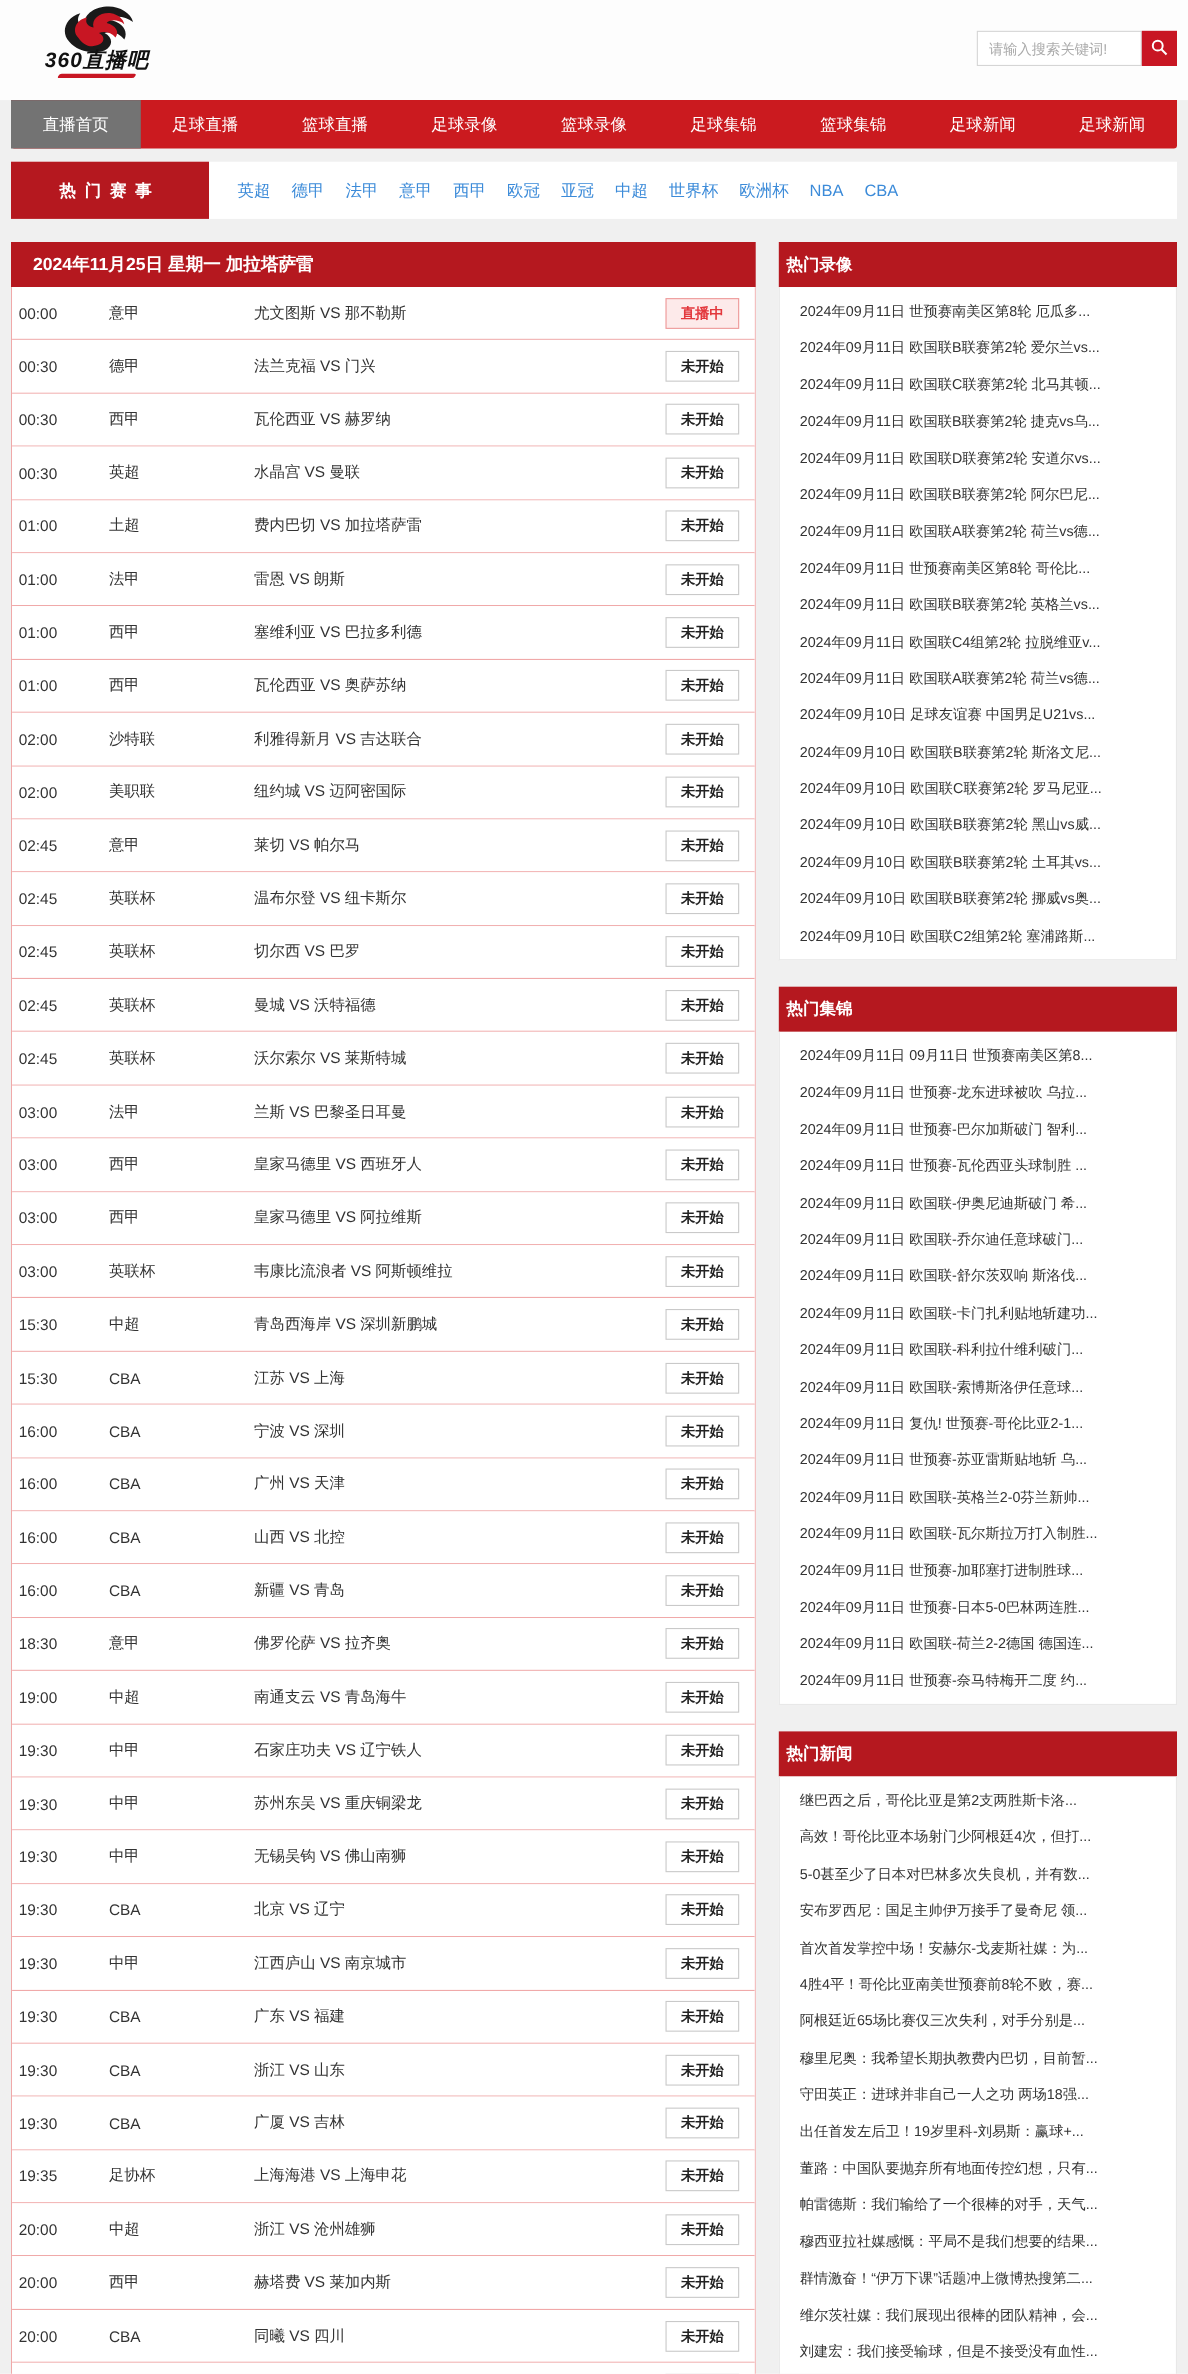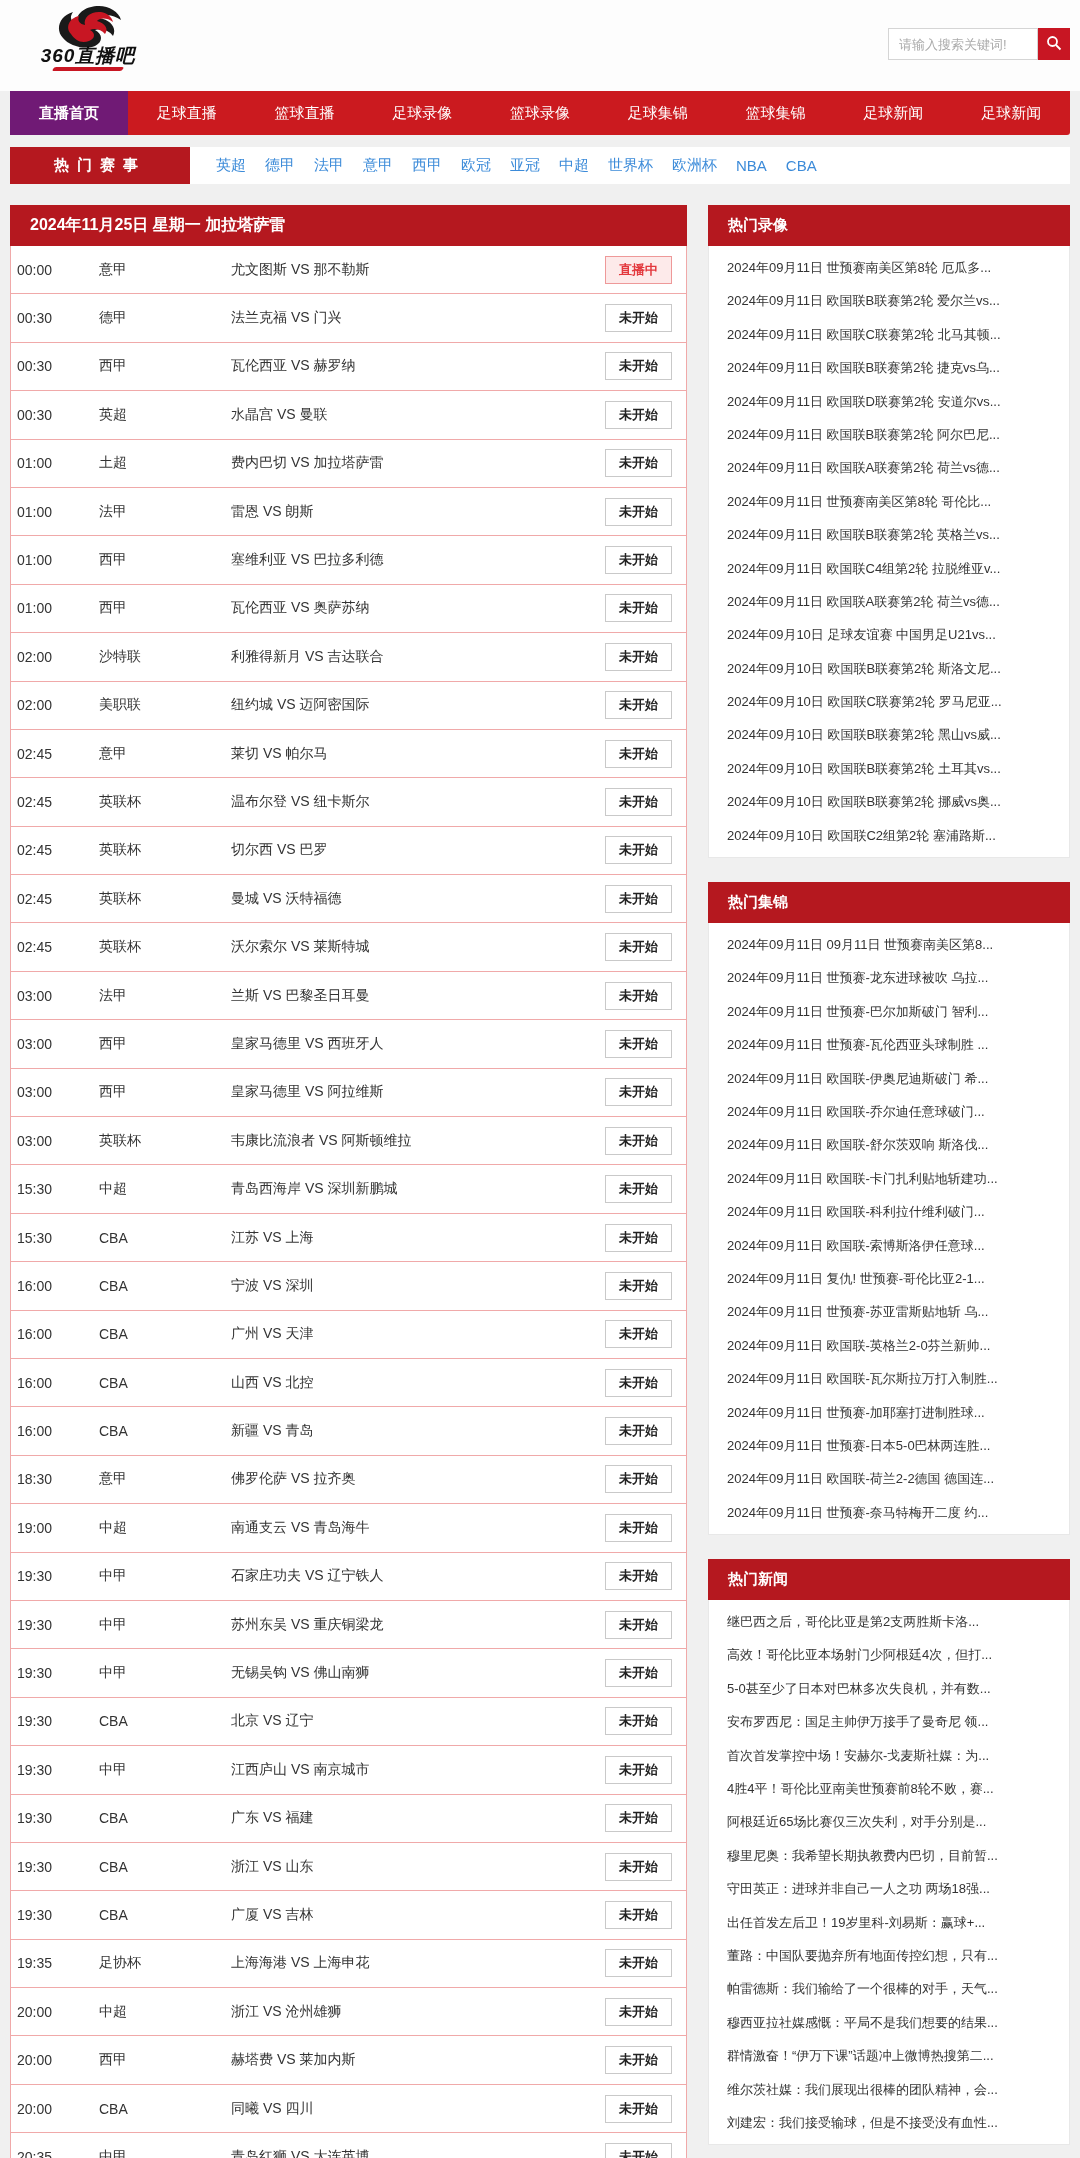--- a/index.html
+++ b/index.html
@@ -30,24 +30,24 @@
     width:32px; height:32px; border:none; background:#c81623; cursor:pointer;
     display:flex; align-items:center; justify-content:center;
   }
 
   
   .nav { height:44px; background:#cb1a1f; display:flex; border-radius:0 0 3px 3px; }
   .nav-item {
     flex:1; display:flex; align-items:center; justify-content:center;
     color:#fff; font-size:15px; cursor:pointer; white-space:nowrap;
   }
-  .nav-item.active { background:#701a75;font-weight:bold; }
+  .nav-item.active { background:#737373; }
 
   
-  .hotbar { margin-top:12px; height:37px; background:#fff; display:flex; align-items:stretch; }
+  .hotbar { margin-top:12px; height:52px; background:#fff; display:flex; align-items:stretch; }
   .hotbar-label {
     width:180px; background:#b5181f; color:#fff; font-size:15px; font-weight:bold;
     letter-spacing:8px; display:flex; align-items:center; justify-content:center;
   }
   .hotbar-links { display:flex; align-items:center; padding-left:26px; gap:19px; }
   .hotbar-links a { color:#3c8bd9; font-size:15px; text-decoration:none; cursor:pointer; white-space:nowrap; }
 
   
   .main { margin-top:21px; display:flex; gap:21px; align-items:flex-start; }
 
@@ -72,21 +72,21 @@
     margin-left:48px;
   }
   .status.live { color:#e3383d; border-color:#e99; background:#fdeaea; }
 
   
   .sidebar { width:362px; display:flex; flex-direction:column; }
   .side-panel { margin-bottom:24px; }
   .side-panel:last-child { margin-bottom:0; }
   .side-head {
     height:41px; background:#b5181f; color:#fff; font-weight:bold;
-    display:flex; align-items:center; padding-left:20px; font-size:15px;
+    display:flex; align-items:center; padding-left:7px; font-size:15px;
   }
   .side-body { background:#fff; border:1px solid #e8e8e8; border-top:none; padding:5px 0; }
   .side-item {
     height:33.4px; line-height:33.4px; padding:0 12px 0 18px; font-size:13px; color:#333;
     white-space:nowrap; overflow:hidden; text-overflow:ellipsis; cursor:pointer;
   }
 </style>
 </head>
 <body>
 

